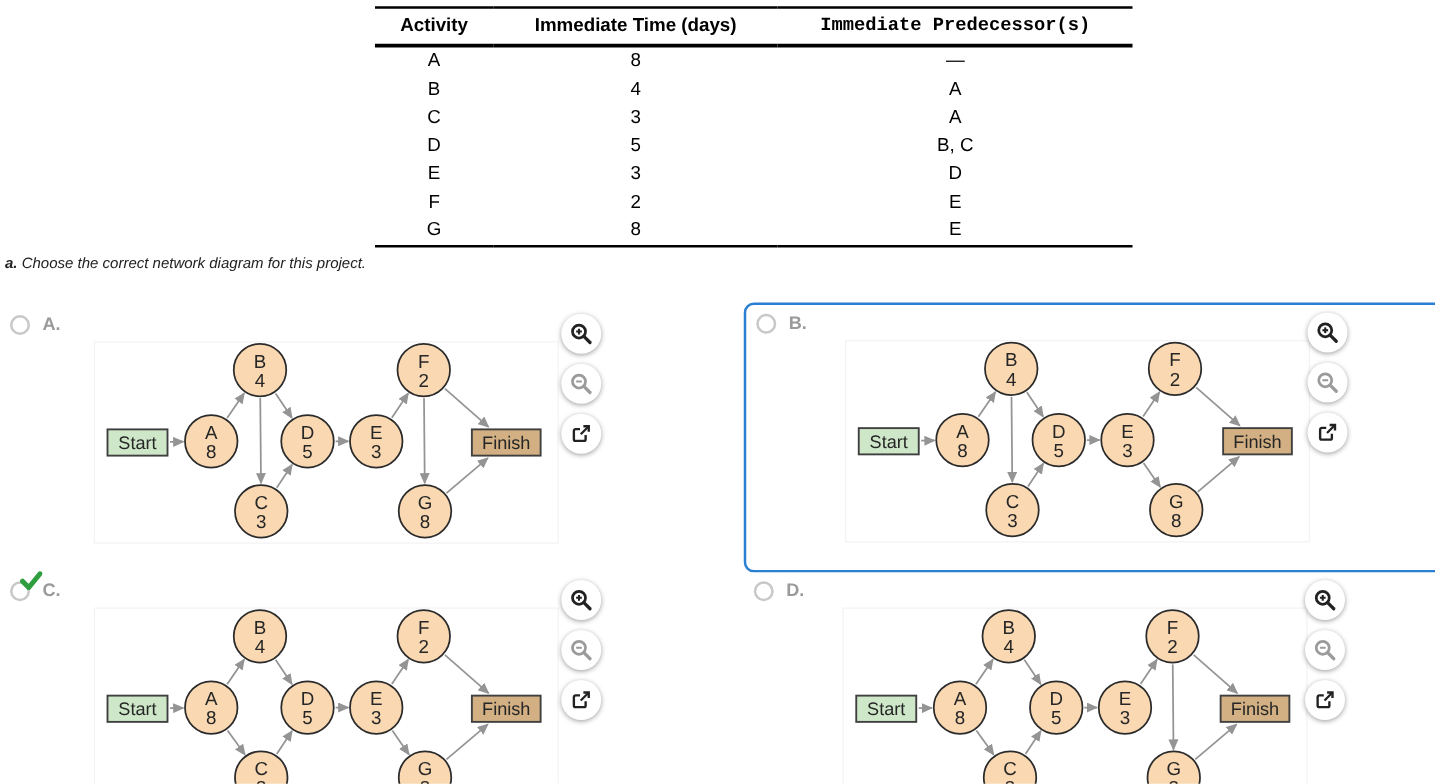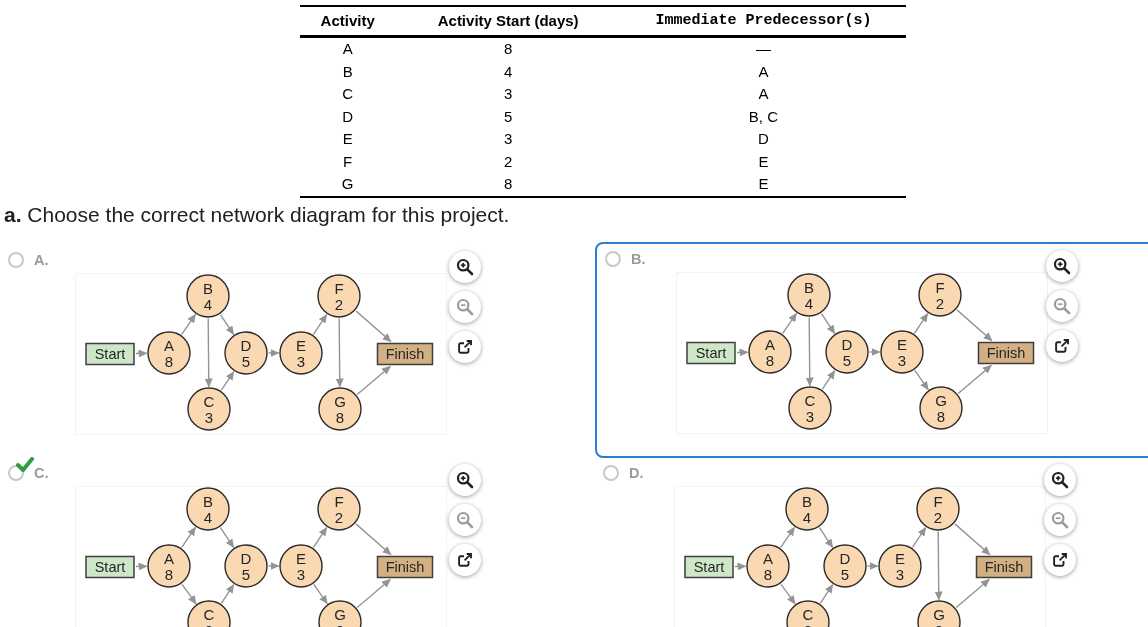--- a/index.html
+++ b/index.html
@@ -15,21 +15,21 @@
   }
   .act-table th{
     font-weight:bold;text-align:center;padding:5px 6px 6px;
     border-bottom:3px solid #000;white-space:nowrap;
   }
   .act-table td{text-align:center;padding:1px 6px;line-height:20.5px;}
   .act-table th:nth-child(1){width:90px;}
   .act-table th:nth-child(2){width:230px;}
   .act-table th:nth-child(3){width:286px;font-family:Liberation Mono, monospace;}
   
-  .question{position:absolute;left:4px;top:203px;font-size:21px;color:#212121;}
+  .question{position:absolute;left:4px;top:203px;font-size:12px;color:#212121;font-style:italic;}
   
   .option{position:absolute;box-sizing:border-box;background:#fff;}
   #opt-A{left:0;top:245px;width:540px;height:210px;}
   #opt-B{left:595px;top:242px;width:600px;height:216px;border-radius:8px;border:2px solid #2b7fd2;}
   #opt-C{left:0;top:458px;width:540px;height:169px;}
   #opt-D{left:595px;top:458px;width:553px;height:169px;}
   .opt-head{position:absolute;left:8px;top:7px;display:flex;align-items:center;gap:10px;z-index:3;}
   .radio-wrap{position:relative;display:inline-block;width:16px;height:16px;}
   .radio{
     display:block;width:16px;height:16px;box-sizing:border-box;
@@ -52,21 +52,21 @@
 </style>
 </head>
 <body>
 
 <div>
 
   <table class="act-table">
     <thead>
         <tr id="thead-row">
           <th>Activity</th>
-          <th>Activity Start (days)</th>
+          <th>Immediate Time (days)</th>
           <th>Immediate Predecessor(s)</th>
         </tr>
       </thead>
     <tbody id="tbody">
         <tr>
           <td>A</td>
           <td>8</td>
           <td>—</td>
         </tr>
         <tr>

